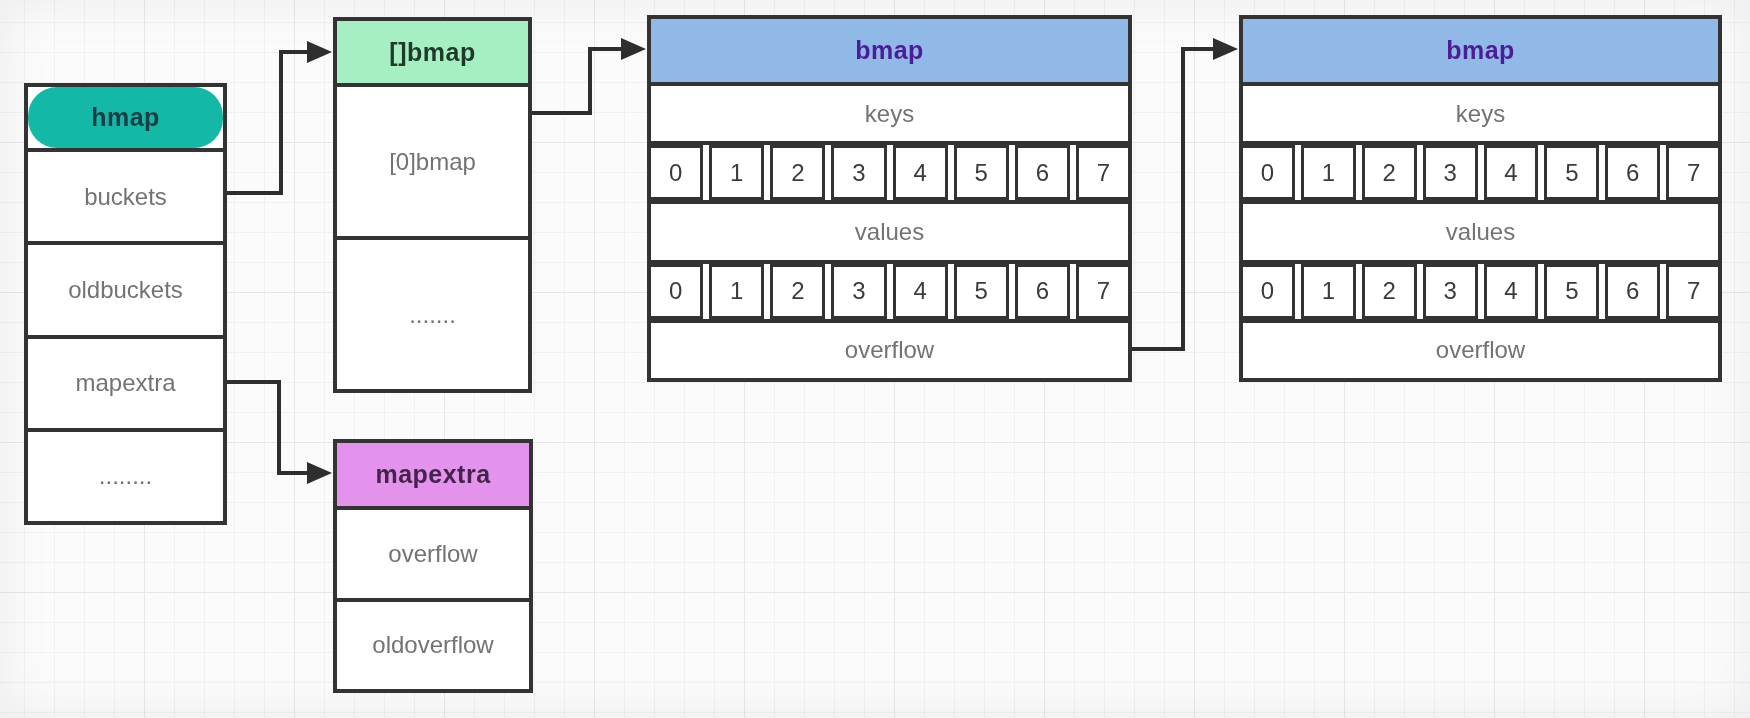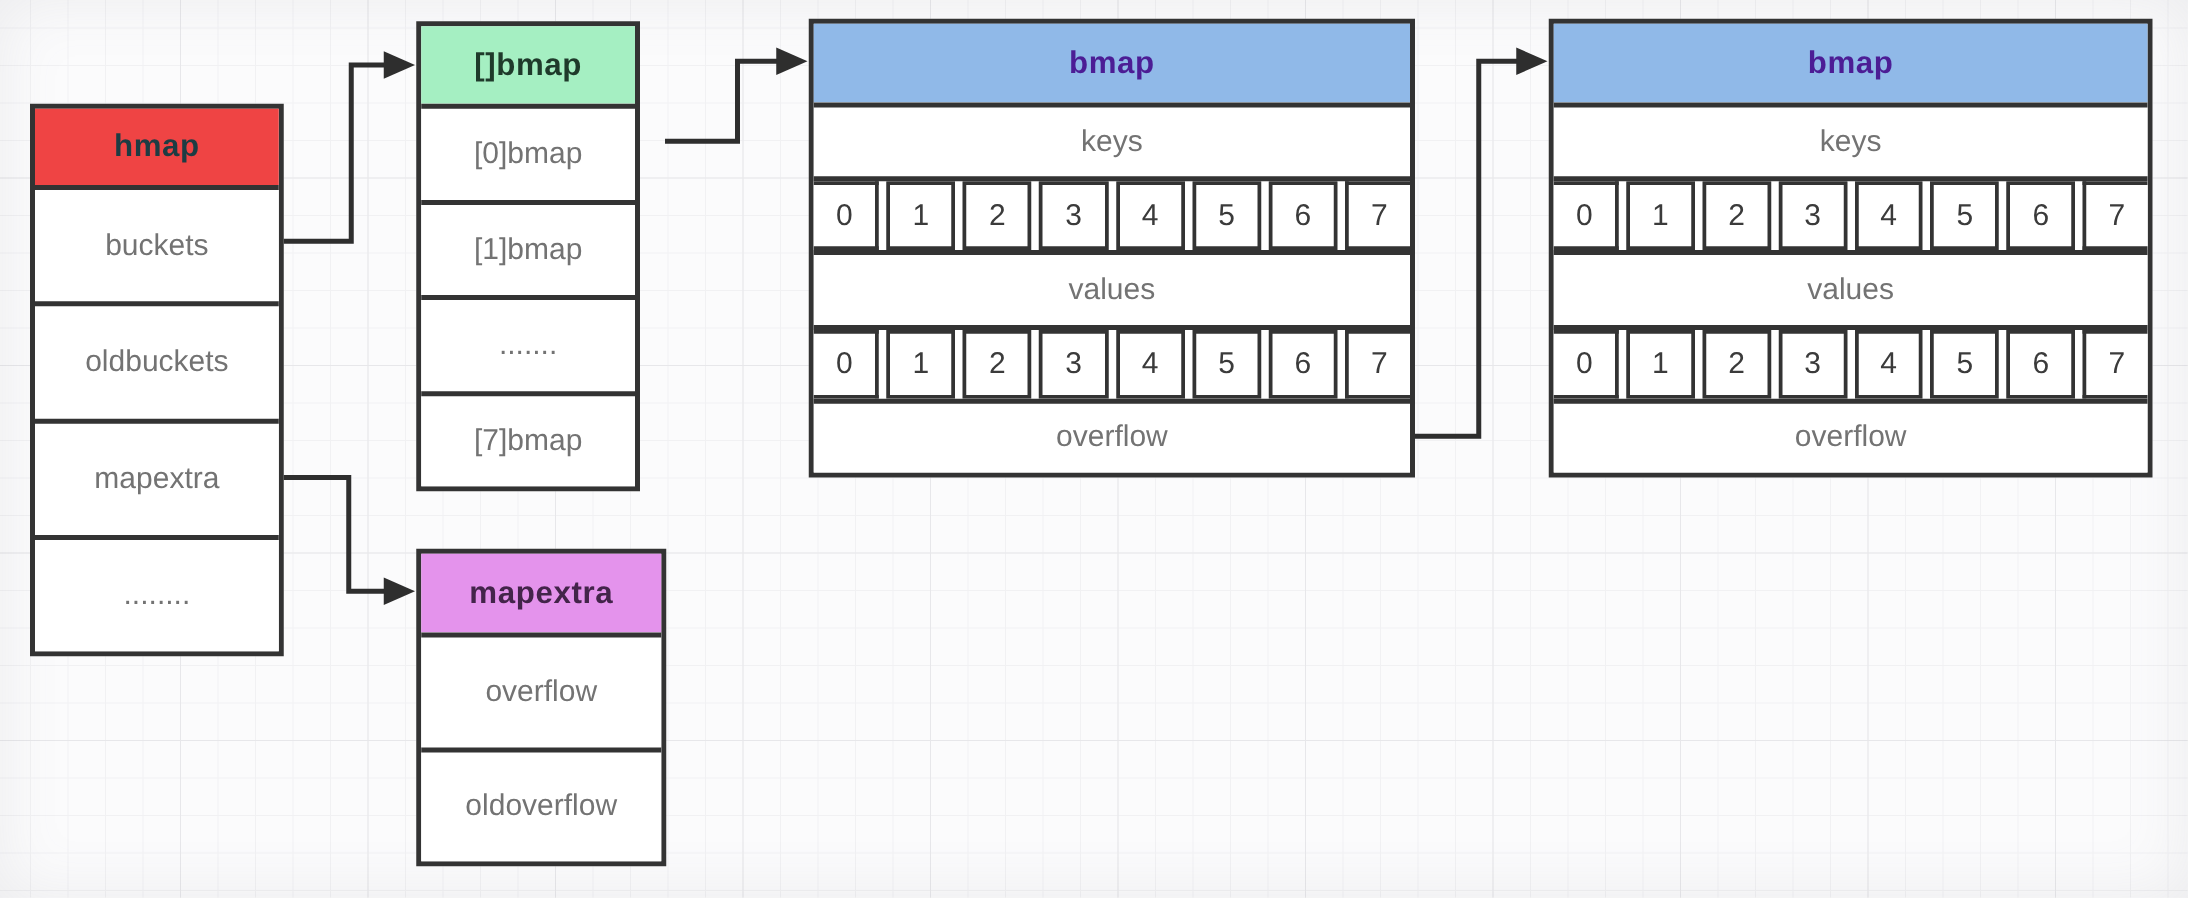--- a/index.html
+++ b/index.html
@@ -37,21 +37,21 @@
     flex:1 1 0;
     border-top:4px solid #333;
     display:flex;align-items:center;justify-content:center;
     font-size:24px;
     color:#737373;
     background:#fff;
   }
   
   #hmap   {left:24px;  top:83px;  width:203px; height:442px;}
   #hmap .hdr{height:61px; color:#1d3c43;}
-  #bmap-array{left:333px; top:17px; width:179px; height:376px;}
+  #bmap-array{left:333px; top:17px; width:199px; height:376px;}
   #bmap-array .hdr{height:62px; color:#1f3a2b;}
   #bucket1{left:647px; top:15px;  width:485px; height:367px;}
   #bucket2{left:1239px;top:15px;  width:483px; height:367px;}
   .bucket .hdr{height:63px; color:#4c1d95;}
   #mapextra{left:333px; top:439px; width:200px; height:254px;}
   #mapextra .hdr{height:63px; color:#43244a;}
   
   .slots{
     flex:1 1 0;
     border-top:4px solid #333;
@@ -72,33 +72,31 @@
   svg.connectors{position:absolute;left:0;top:0;pointer-events:none;}
   svg .wire{stroke:#2e2e2e;stroke-width:4;fill:none;}
   svg .head{fill:#2e2e2e;stroke:none;}
 </style>
 </head>
 <body>
 
 <div class="canvas">
 
   <div class="struct" id="hmap">
-    <div class="hdr" style="background-color: #ef4444;">hmap</div>
+    <div class="hdr" style="background-color: #14b8a6; border-radius: 29px;">hmap</div>
     <div class="row">buckets</div>
     <div class="row">oldbuckets</div>
     <div class="row">mapextra</div>
     <div class="row">........</div>
   </div>
 
   <div class="struct" id="bmap-array">
     <div class="hdr" style="background-color: rgb(165, 239, 194);">[]bmap</div>
     <div class="row">[0]bmap</div>
-    <div class="row">[1]bmap</div>
     <div class="row">.......</div>
-    <div class="row">[7]bmap</div>
   </div>
 
   <div class="struct bucket" id="bucket1">
     <div class="hdr" style="background-color: rgb(144, 185, 232);">bmap</div>
     <div class="row">keys</div>
     <div class="slots">
       <div class="slot">0</div>
       <div class="slot">1</div>
       <div class="slot">2</div>
       <div class="slot">3</div>

